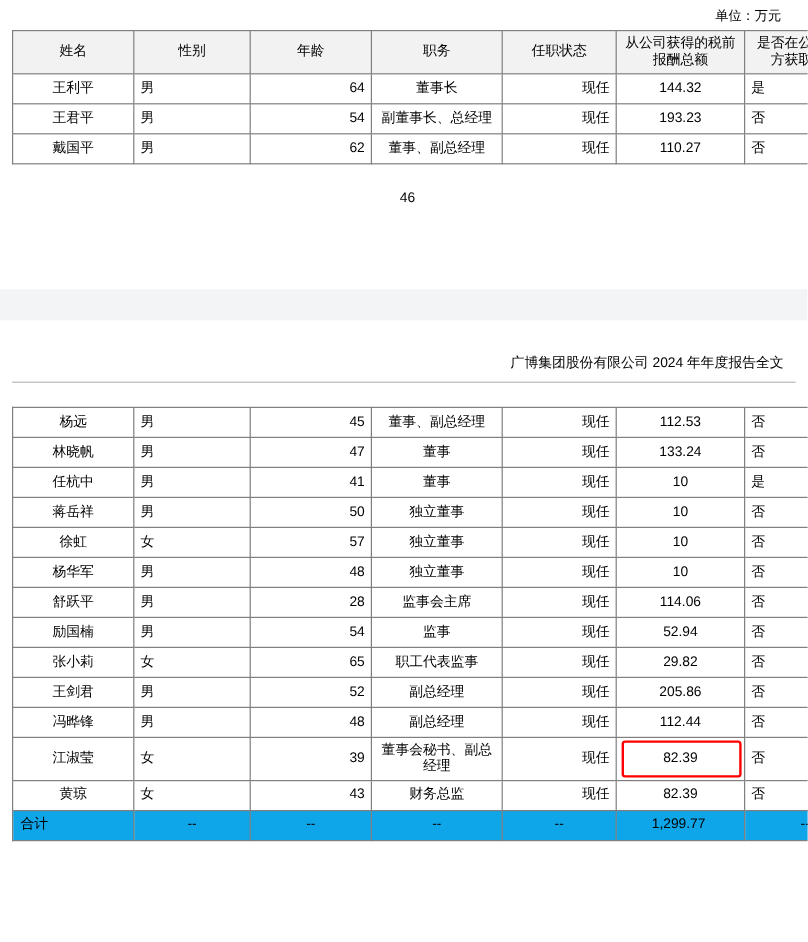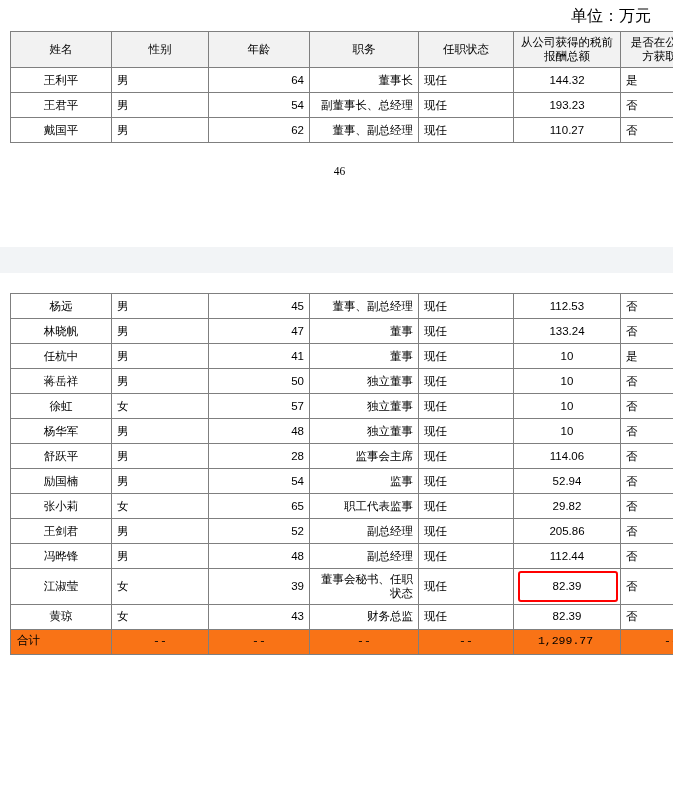--- a/index.html
+++ b/index.html
@@ -14,21 +14,21 @@
     color: #000;
     position: relative;
     overflow: hidden;
   }
   .page {
     position: relative;
     width: 673px;
   }
   .unit-line {
     text-align: right;
-    font-size: 16px;
+    font-size: 11px;
     padding: 6px 22px 4px 0;
     color: #000;
   }
   table.data {
     border-collapse: collapse;
     table-layout: fixed;
     margin: 0 10px;
     width: 653px;
     font-size: 11.5px;
   }
@@ -41,33 +41,32 @@
   }
   thead td {
     background: #f2f2f2;
     text-align: center;
     font-weight: normal;
     line-height: 1.3;
   }
   .c-name  { width: 90px; text-align: center; }
   .c-sex   { width: 86px; text-align: left; padding-left: 6px; }
   .c-age   { width: 90px; text-align: right; padding-right: 8px; }
-  .c-post  { width: 98px; text-align: right; padding-left: 6px; }
-  .c-stat  { width: 84px; text-align: left; padding-left: 6px; }
+  .c-post  { width: 98px; text-align: center; padding-left: 6px; }
+  .c-stat  { width: 84px; text-align: right; padding-left: 6px; }
   .c-pay   { width: 96px; text-align: center; padding-right: 8px; }
   .c-rel   { width: 90px; text-align: left; padding-left: 6px; }
   thead .c-name, thead .c-sex, thead .c-age, thead .c-post,
   thead .c-stat, thead .c-pay, thead .c-rel { text-align: center; padding-left: 2px; padding-right: 2px; }
 
   .row-h2 td { height: 34px; }
   .page-num {
     text-align: center;
     font-size: 11.5px;
     padding: 22px 0 0 6px;
-    font-family: Liberation Serif, serif;
   }
   .gap-band {
     height: 26px;
     background: #f2f4f6;
     margin-top: 70px;
   }
   .doc-header {
     text-align: right;
     font-size: 11.5px;
     padding: 28px 10px 8px 0;
@@ -82,23 +81,22 @@
     position: absolute;
     left: 4px;
     right: 2px;
     top: 2px;
     bottom: 2px;
     border: 2px solid #ff0000;
     border-radius: 3px;
     pointer-events: none;
   }
   tr.total td {
-    background: #f97316;
+    background: #0ea5e9;
     text-align: center;
-    font-family: Liberation Mono, monospace;
   }
   tr.total td.c-name { text-align: left; padding-left: 6px; }
   tr.total td.c-pay { text-align: center; padding-right: 8px; }
 </style>
 </head>
 <body>
 
 <div class="page">
 
   <div class="unit-line">单位：万元</div>
@@ -143,20 +141,21 @@
         <td class="c-pay">110.27</td>
         <td class="c-rel">否</td>
       </tr>
     </tbody>
   </table>
 
   <div class="page-num">46</div>
 
   <div class="gap-band"></div>
 
+  <div class="doc-header">广博集团股份有限公司 2024 年年度报告全文</div>
   <div class="header-sp"></div>
 
   <table class="data">
     <tbody>
       <tr class="row-h2">
         <td class="c-name">杨远</td>
         <td class="c-sex">男</td>
         <td class="c-age">45</td>
         <td class="c-post">董事、副总经理</td>
         <td class="c-stat">现任</td>
@@ -250,21 +249,21 @@
         <td class="c-age">48</td>
         <td class="c-post">副总经理</td>
         <td class="c-stat">现任</td>
         <td class="c-pay">112.44</td>
         <td class="c-rel">否</td>
       </tr>
       <tr class="row-h2">
         <td class="c-name">江淑莹</td>
         <td class="c-sex">女</td>
         <td class="c-age">39</td>
-        <td class="c-post">董事会秘书、任职状态</td>
+        <td class="c-post">董事会秘书、副总经理</td>
         <td class="c-stat">现任</td>
         <td class="c-pay highlight-cell"><span>82.39</span><span class="highlight-box"></span></td>
         <td class="c-rel">否</td>
       </tr>
       <tr>
         <td class="c-name">黄琼</td>
         <td class="c-sex">女</td>
         <td class="c-age">43</td>
         <td class="c-post">财务总监</td>
         <td class="c-stat">现任</td>

